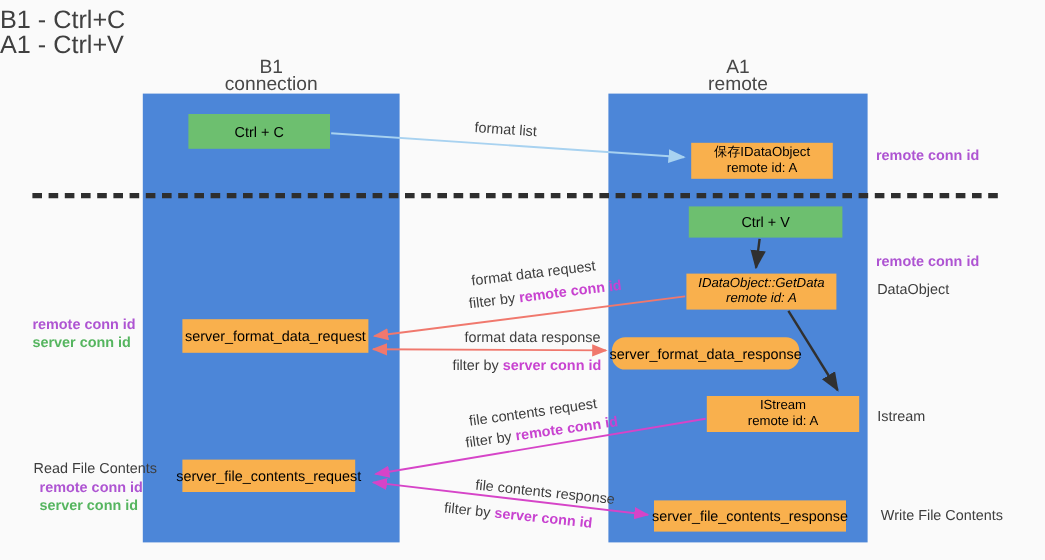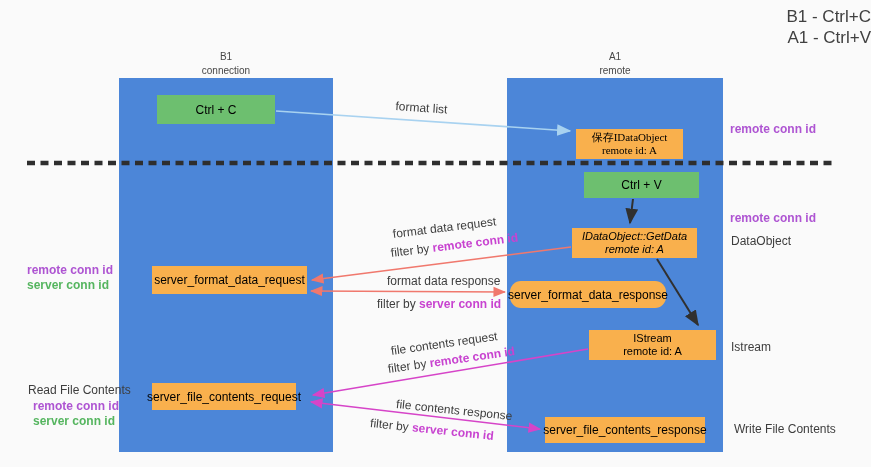--- a/index.html
+++ b/index.html
@@ -1,21 +1,21 @@
 <!DOCTYPE html>
 <html><head>
 <meta charset="utf-8">
 <style>
   html,body{margin:0;padding:0;}
   body{font-family:"Liberation Sans", sans-serif; background:#f2f2f2;}
   .canvas{position:relative; width:871px; height:467px; background:#fafafa; overflow:hidden;}
-  .title{position:absolute; left:0; top:6px; width:871px; text-align:right;
-         font-size:17px; line-height:21px; color:#404040;}
+  .title{position:absolute; left:0; top:6px; width:871px; text-align:left;
+         font-size:21px; line-height:21px; color:#404040;}
   .col{position:absolute; top:78px; height:374px; background:#4c86d8;}
-  .col-hdr{position:absolute; text-align:center; font-size:10px; line-height:14px; color:#474747;}
+  .col-hdr{position:absolute; text-align:center; font-size:16px; line-height:14px; color:#474747;}
   .node{position:absolute; display:flex; flex-direction:column; align-items:center;
         justify-content:center; color:#000000; text-align:center; font-size:12px;}
   .node.green{background:#6dbf6f;}
   .node.orange{background:#f9b04d;}
   .node .l2{font-size:11px; line-height:13px;}
   .one-line{font-size:12px;}
   .lbl{position:absolute; font-size:12px; color:#3d3d3d; white-space:nowrap;}
   .purple{color:#ae54d2; font-weight:bold;}
   .greenlbl{color:#55b55f; font-weight:bold;}
   .magenta{color:#c843d0; font-weight:bold;}
@@ -74,26 +74,26 @@
 
     <line x1="588" y1="349" x2="313" y2="395" stroke="#d644c8" stroke-width="1.6" marker-end="url(#ah-magenta)"></line>
 
     <line x1="311" y1="402" x2="540" y2="429" stroke="#d644c8" stroke-width="1.6" marker-start="url(#ah-magenta)" marker-end="url(#ah-magenta)"></line>
   </svg>
 
   <div class="node green one-line" style="left:157px; top:95px; width:118px; height:29px;">
     <span>Ctrl + C</span>
   </div>
 
-  <div class="node orange" style="left:576px; top:129px; width:107px; height:30px;font-family:Liberation Serif, serif;">
+  <div class="node orange" style="left:576px; top:119px; width:118px; height:30px;">
     <span class="l2">保存IDataObject</span>
     <span class="l2">remote id: A</span>
   </div>
 
-  <div class="node green one-line" style="left:574px; top:172px; width:115px; height:26px;margin-left:10px;">
+  <div class="node green one-line" style="left:574px; top:172px; width:128px; height:26px;">
     <span>Ctrl + V</span>
   </div>
 
   <div class="node orange" style="left:572px; top:228px; width:125px; height:30px;font-style:italic;">
     <span class="l2">IDataObject::GetData</span>
     <span class="l2">remote id: A</span>
   </div>
 
   <div class="node orange one-line" style="left:152px; top:266px; width:155px; height:28px;">
     <span>server_format_data_request</span>

